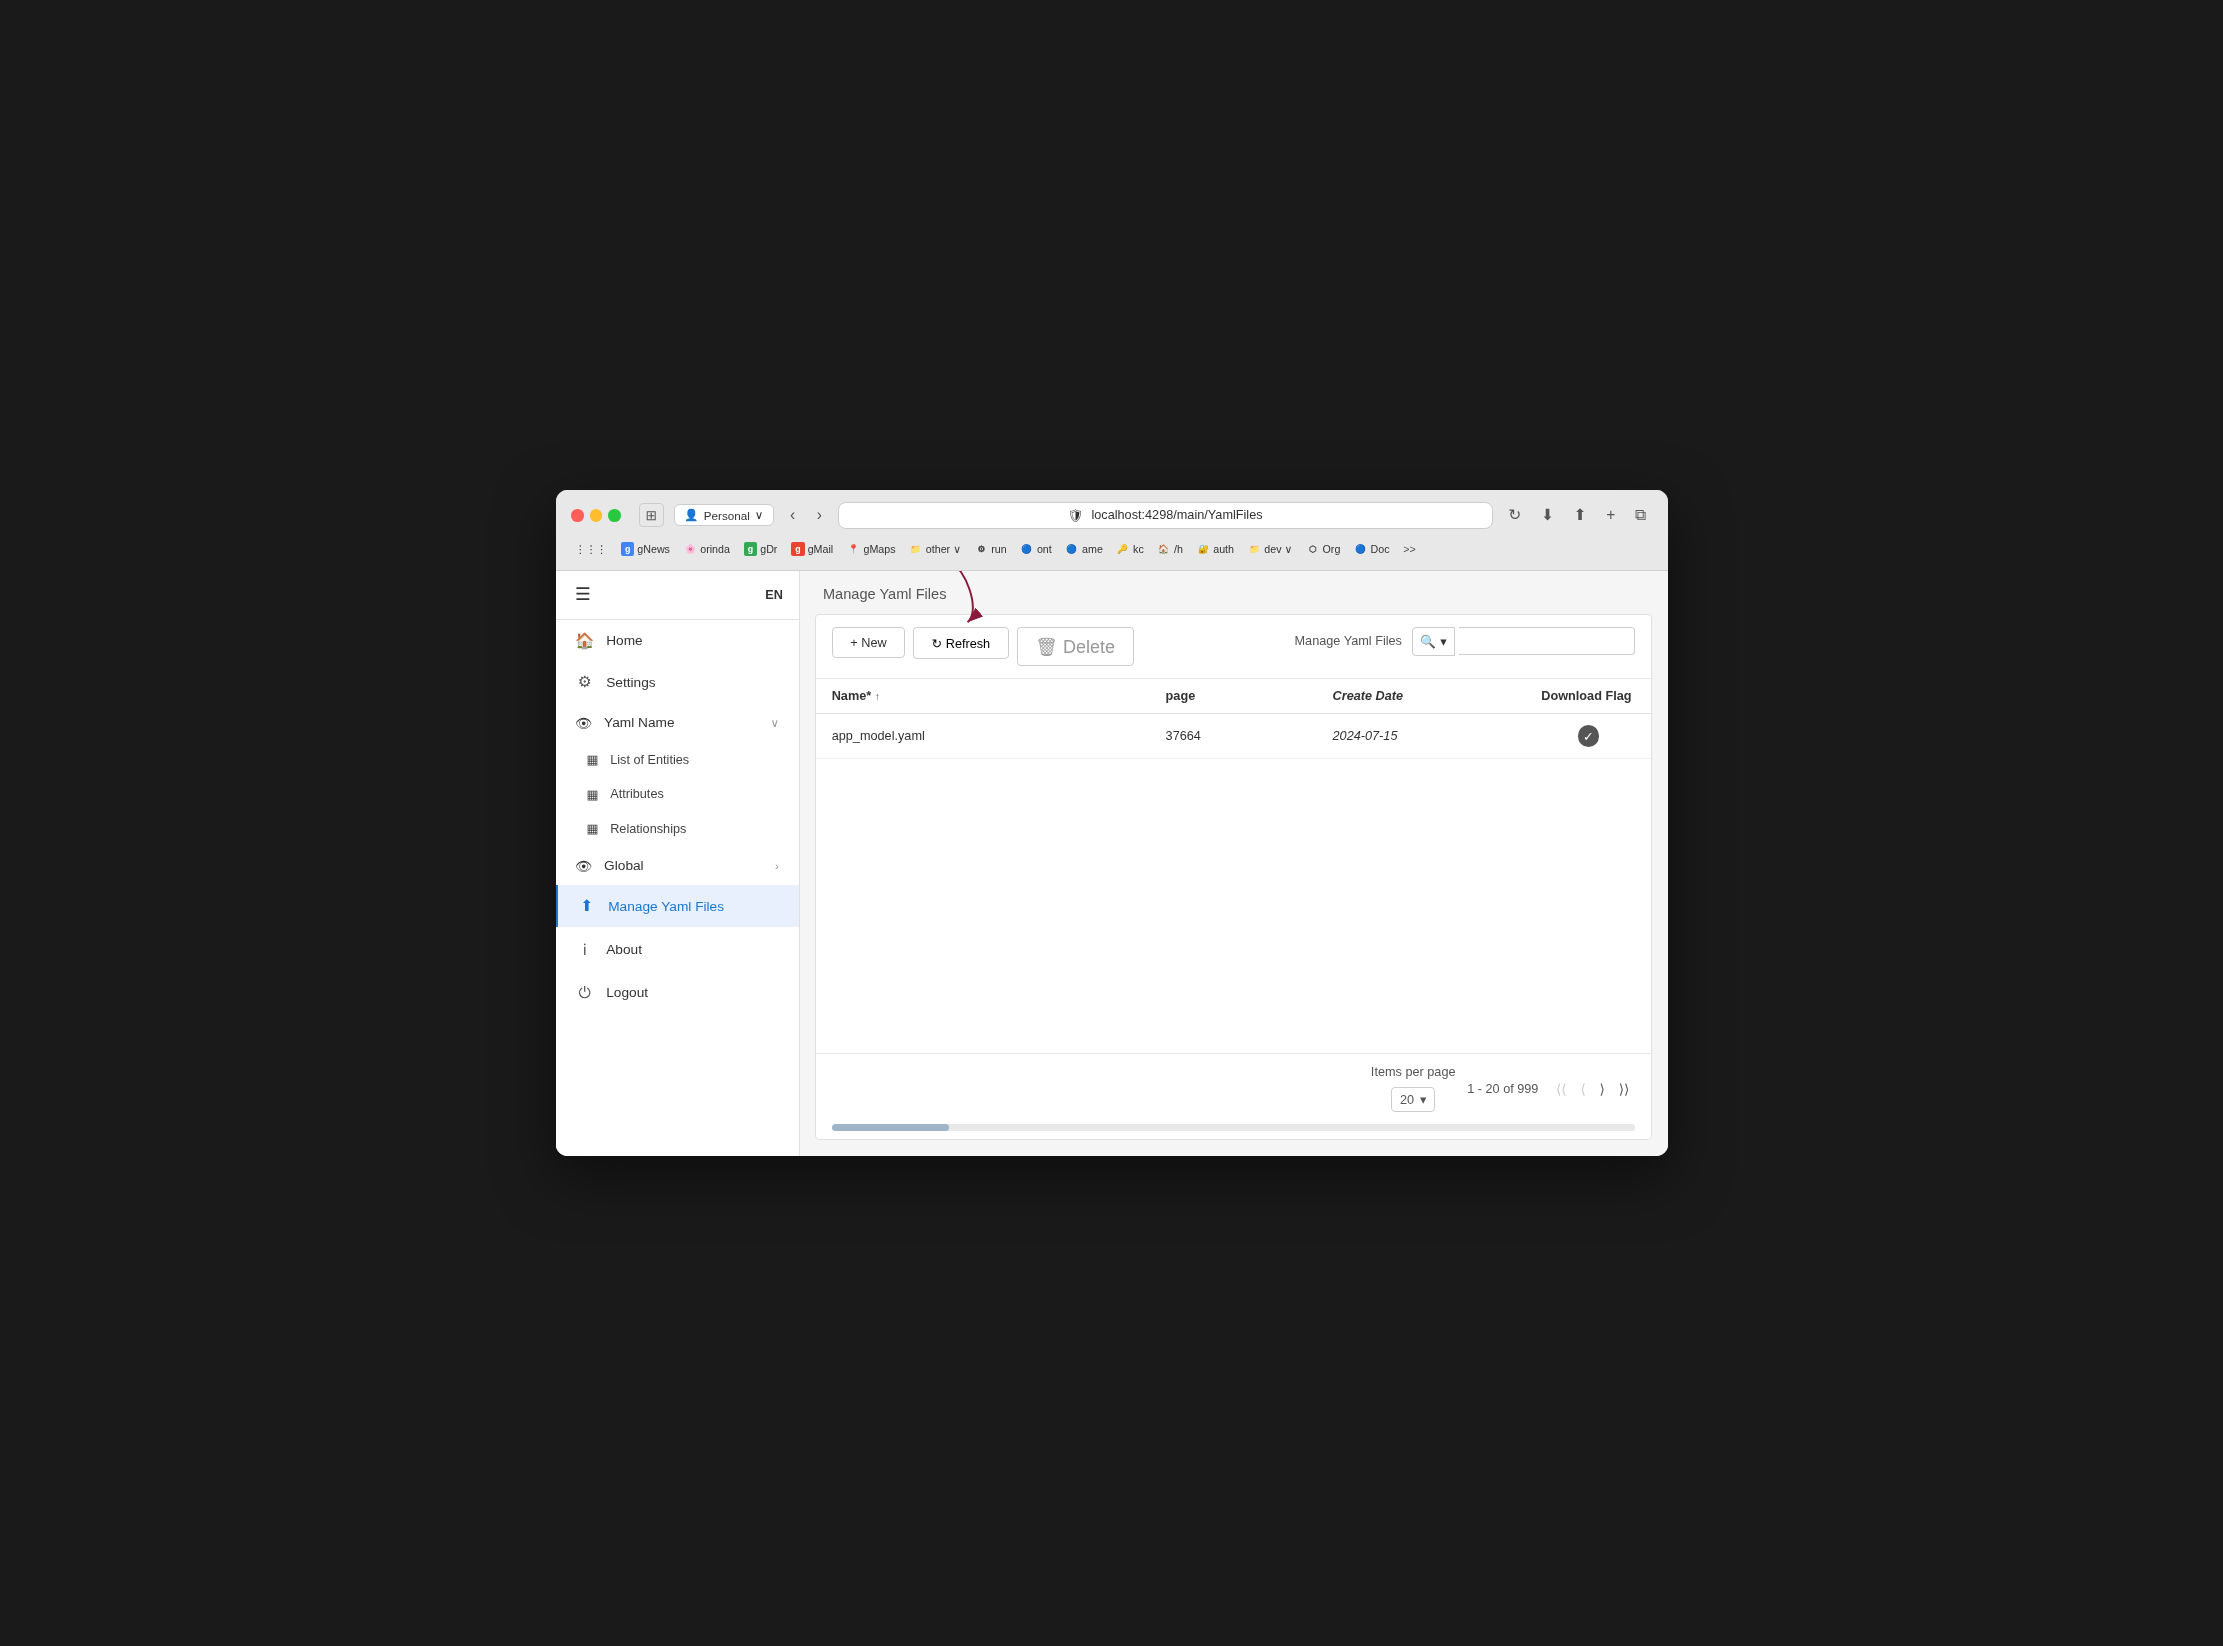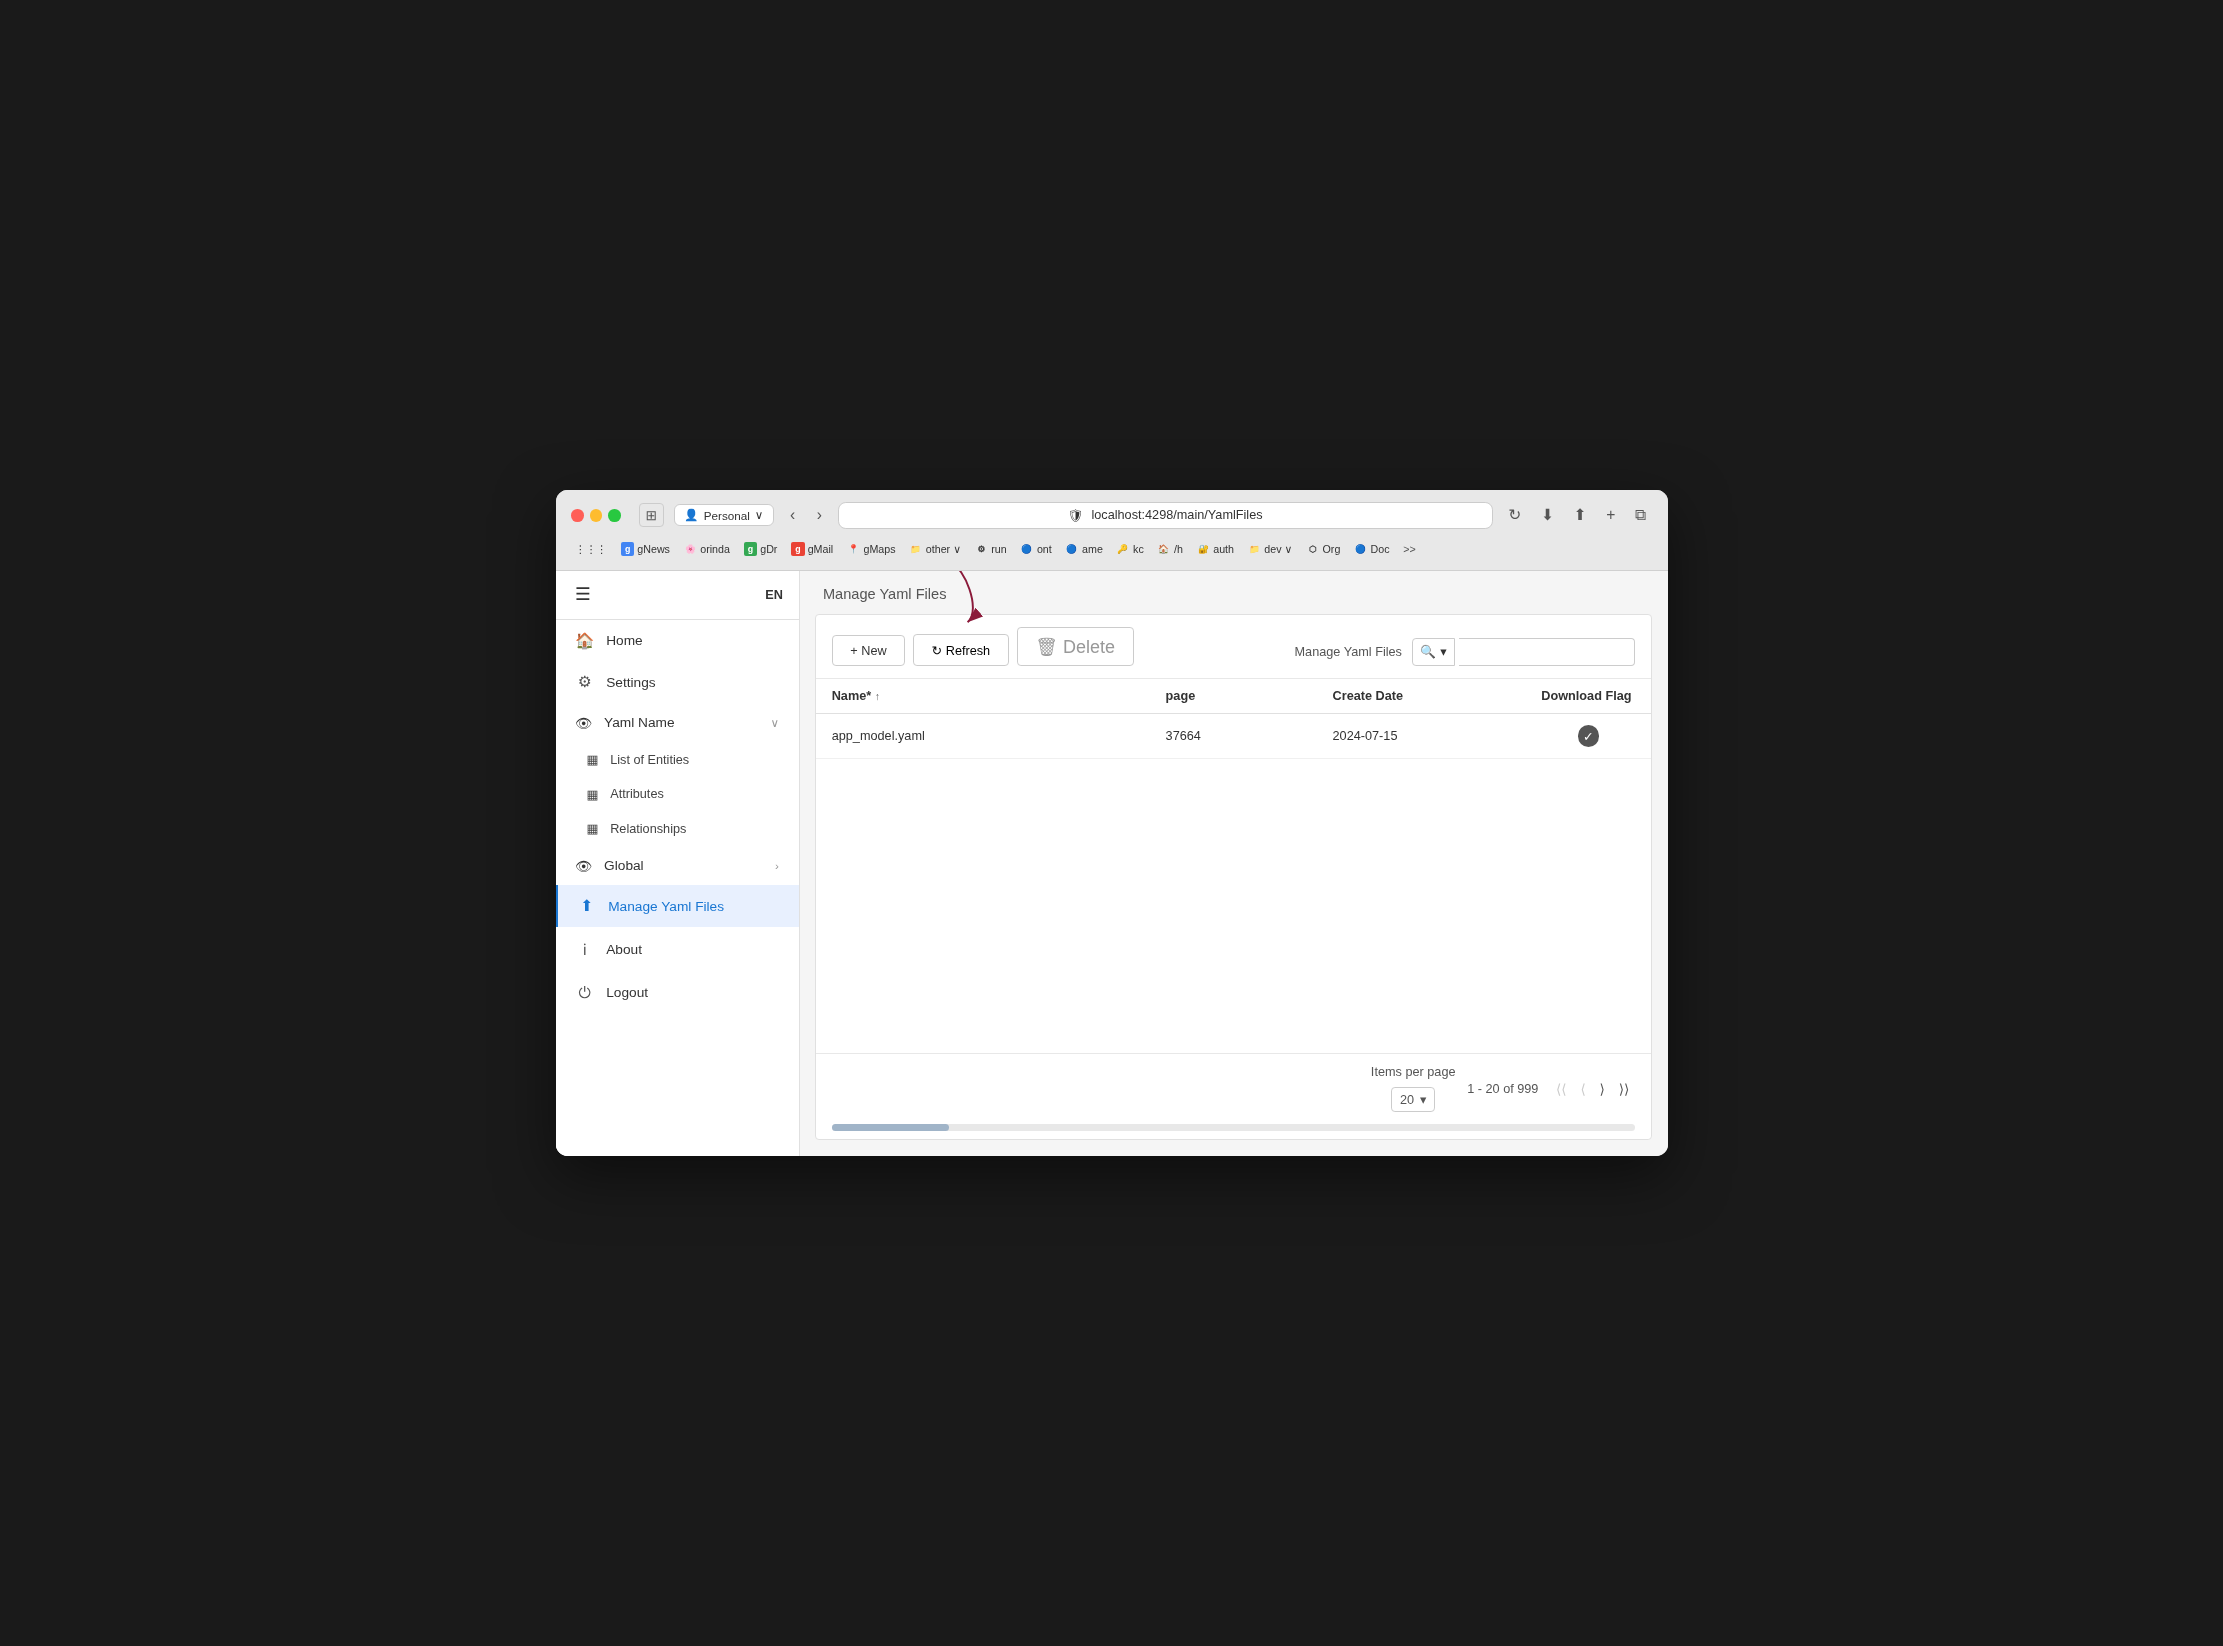--- a/index.html
+++ b/index.html
@@ -268,21 +268,21 @@
       border: 1px solid #e0e0e0;
       border-radius: 3.9px;
       margin: 0 15.6px 15.6px;
       flex: 1;
       display: flex;
       flex-direction: column;
     }
 
     .card-toolbar {
       display: flex;
-      align-items: flex-end;
+      align-items: flex-start;
       padding: 11.7px 15.6px;
       gap: 7.8px;
       border-bottom: 1px solid #e8e8e8;
     }
 
     .btn-new {
       display: flex;
       align-items: center;
       gap: 5.9px;
       padding: 7.8px 17.6px;
@@ -375,21 +375,21 @@
     }
 
     .data-table td {
       padding: 11.7px 15.6px;
       border-bottom: 1px solid #f0f0f0;
       color: #333;
     }
 
     .col-name { width: 40%; }
     .col-size { width: 20%; }
-    .col-date { width: 25%; }
+    .col-date { width: 25%; font-style: italic; }
     .col-flag { width: 15%; text-align: center; }
 
     .sort-icon {
       color: #666;
       font-size: 10.7px;
     }
 
     .check-icon {
       width: 21.5px;
       height: 21.5px;

